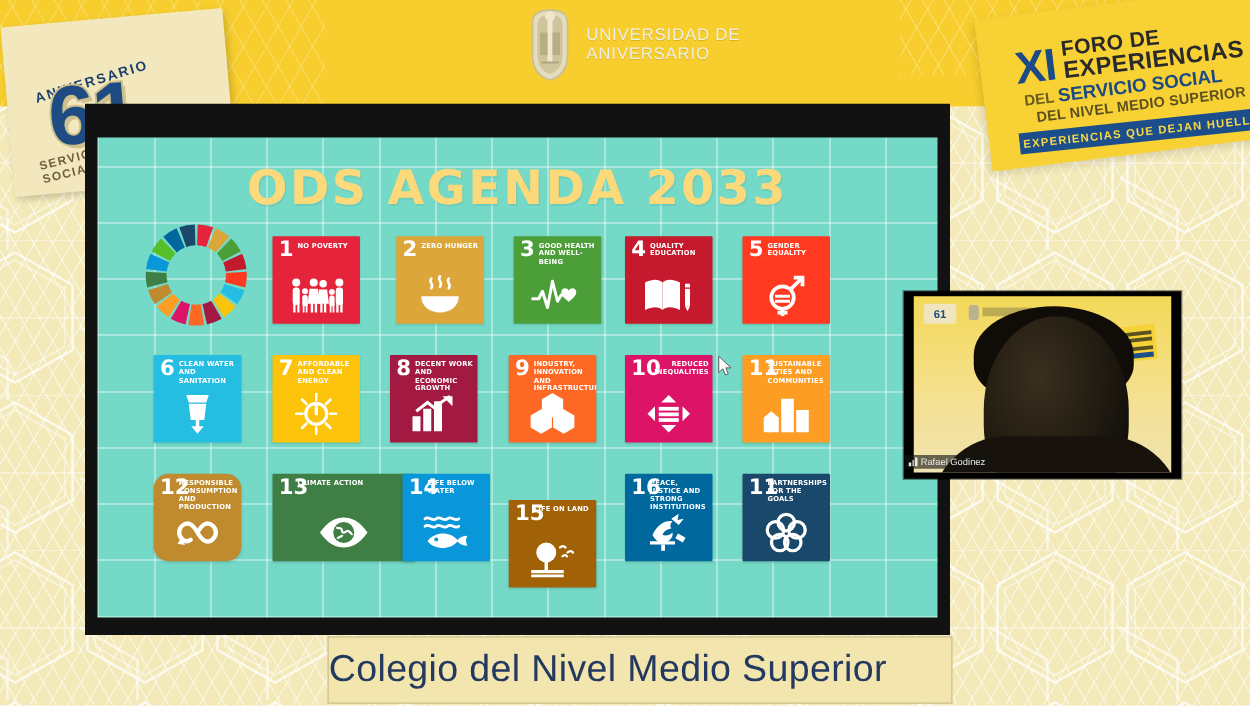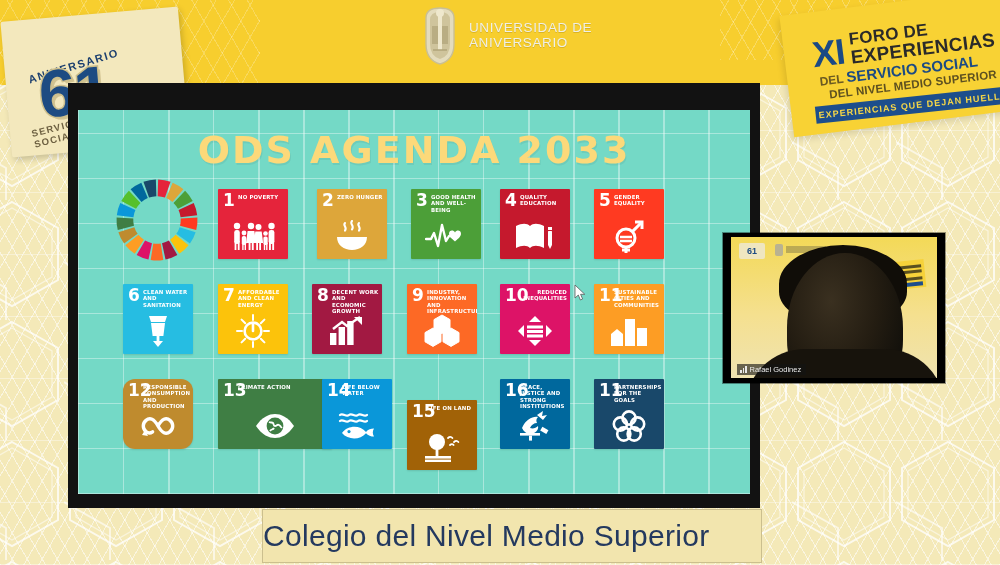--- a/index.html
+++ b/index.html
@@ -175,21 +175,21 @@
   .webcam .minixi{
     position:absolute;right:12px;top:24px;width:40px;height:28px;background:#f6d23a;
     transform:rotate(-6deg);
   }
   .webcam .minixi .x{position:absolute;left:3px;top:4px;font-size:12px;font-weight:bold;color:#1b4a84;}
   .webcam .minixi .b1{position:absolute;left:15px;top:5px;width:22px;height:3px;background:#5a5020;}
   .webcam .minixi .b2{position:absolute;left:15px;top:10px;width:22px;height:3px;background:#5a5020;}
   .webcam .minixi .b3{position:absolute;left:4px;top:17px;width:33px;height:3px;background:#5a5020;}
   .webcam .minixi .rb{position:absolute;left:4px;top:22px;width:33px;height:4px;background:#1d4e8c;}
   .webcam .namelabel{
-    position:absolute;left:14px;bottom:8px;height:11px;padding:0 5px 0 3px;
+    position:absolute;left:1px;bottom:8px;height:11px;padding:0 5px 0 3px;
     background:rgba(20,20,20,.62);color:#e9e9e9;
     display:flex;align-items:center;gap:3px;font-size:7.5px;
     font-family:"Liberation Sans", sans-serif;white-space:nowrap;
   }
   .sigbars{display:inline-flex;align-items:flex-end;gap:1px;height:7px;}
   .sigbars i{display:block;width:1.5px;background:#e9e9e9;}
   .sigbars i:nth-child(1){height:3px;}
   .sigbars i:nth-child(2){height:5px;}
   .sigbars i:nth-child(3){height:7px;}
 

